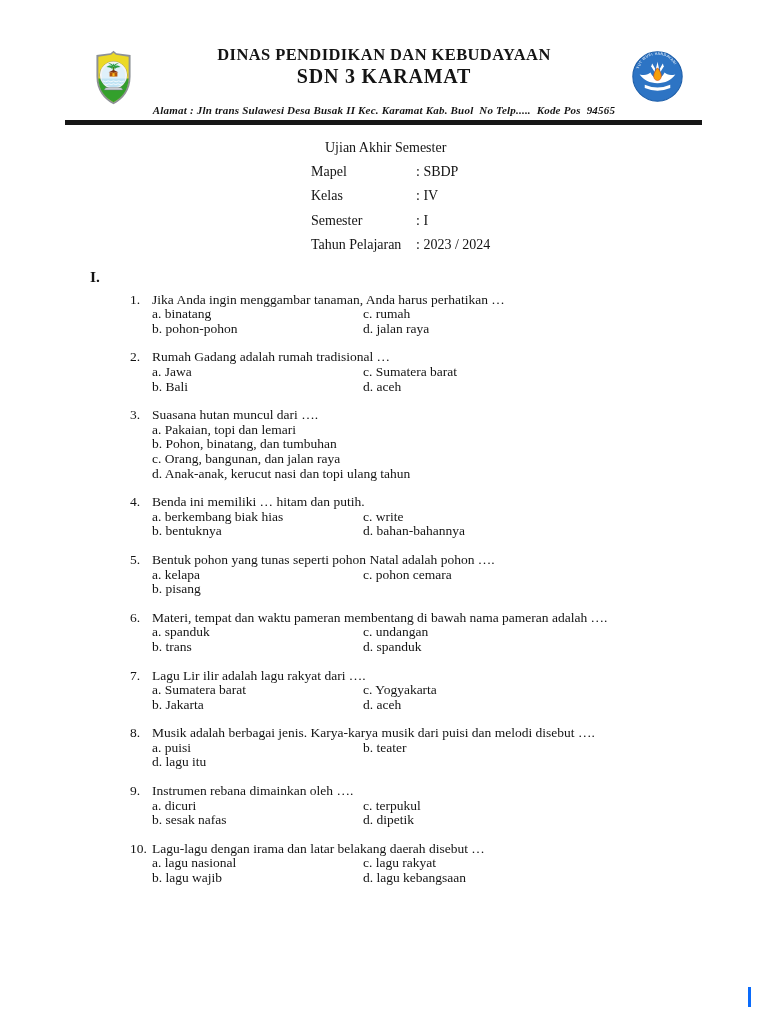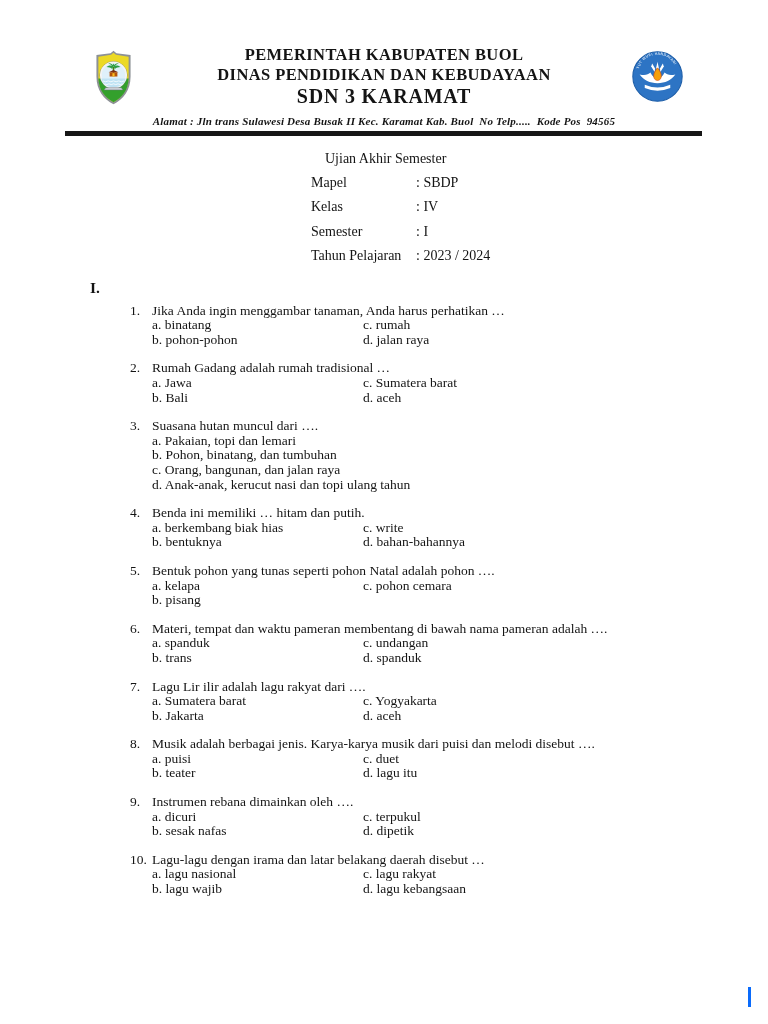--- a/index.html
+++ b/index.html
@@ -10,21 +10,21 @@
     background:#fff;
     font-family:"Liberation Serif","DejaVu Serif",serif;
     color:#141414;
     overflow:hidden;
   }
   
   .header { position:relative; padding-top:45px; }
   .header-text { text-align:center; }
   .h-line1, .h-line2 { font-size:16.5px; font-weight:bold; line-height:20px; letter-spacing:.4px; }
   .h-line3 { font-size:20px; font-weight:bold; line-height:22px; letter-spacing:.8px; }
-  .h-address { font-size:11px; font-style:italic; font-weight:600; line-height:14px; letter-spacing:.2px; margin-top:7px; white-space:pre; }
+  .h-address { font-size:11px; font-style:italic; font-weight:600; line-height:14px; letter-spacing:.2px; margin-top:16px; white-space:pre; }
   .logo-left { position:absolute; left:94px; top:49px; width:39px; height:57px; }
   .logo-right { position:absolute; left:632px; top:51px; width:51px; height:51px; }
   .rule { margin:3px 66px 0 65px; height:2px; background:#d8d8d8;
           border-top:2px solid #161616; border-bottom:3px solid #161616; }
   
   .exam-info { margin-left:300px; margin-top:11px; font-size:14px; }
   .exam-title { margin-left:25px; line-height:24px; }
   .info-row { display:flex; line-height:24.4px;margin-left:11px; }
   .info-label { width:105px; flex:none; }
   
@@ -85,21 +85,20 @@
         <path d="M25 10.5 L26.3 16.5 L25 20.5 L23.7 16.5 Z" fill="#ffffff"></path>
         <path d="M19.8 12.2 L22.6 17.2 L22.2 20.5 L18.8 15.2 Z" fill="#ffffff"></path>
         <path d="M30.2 12.2 L27.4 17.2 L27.8 20.5 L31.2 15.2 Z" fill="#ffffff"></path>
         <path d="M25 31.5 C17.5 31.5 11.5 28.5 7.5 23 C12.5 24.4 15.8 23.4 18 21.2 C20 25.4 23 27.4 25 27.4 C27 27.4 30 25.4 32 21.2 C34.2 23.4 37.5 24.4 42.5 23 C38.5 28.5 32.5 31.5 25 31.5 Z" fill="#ffffff"></path>
         <path d="M25 16.5 C27.6 19.7 28.7 22.3 28.7 24.6 C28.7 27.2 27.1 28.9 25 28.9 C22.9 28.9 21.3 27.2 21.3 24.6 C21.3 22.3 22.4 19.7 25 16.5 Z" fill="#f59f0a" stroke="#d9480f" stroke-width="0.6"></path>
         <path d="M12.5 33 Q25 38.5 37.5 33 L37.5 36.2 Q25 41.5 12.5 36.2 Z" fill="#ffffff"></path>
       </svg>
     </span>
 
     <div class="header-text">
-      <div class="h-line1">PEMERINTAH KABUPATEN BUOL</div>
       <div class="h-line2">DINAS PENDIDIKAN DAN KEBUDAYAAN</div>
       <div class="h-line3">SDN 3 KARAMAT</div>
       <div class="h-address">Alamat : Jln trans Sulawesi Desa Busak II Kec. Karamat Kab. Buol  No Telp.....  Kode Pos  94565</div>
     </div>
     <div class="rule"></div>
   </div>
 
   <div class="exam-info">
     <div class="exam-title">Ujian Akhir Semester</div>
     <div class="info-row">
@@ -216,21 +215,20 @@
       </div>
     </div>
 
     <div class="q">
       <div class="q-line">
         <span class="q-num">8.</span>
         <span class="q-text">Musik adalah berbagai jenis. Karya-karya musik dari puisi dan melodi disebut ….</span>
       </div>
       <div class="opts grid">
         <span class="opt">a. puisi</span>
-        <span class="opt">c. duet</span>
         <span class="opt">b. teater</span>
         <span class="opt">d. lagu itu</span>
       </div>
     </div>
 
     <div class="q">
       <div class="q-line">
         <span class="q-num">9.</span>
         <span class="q-text">Instrumen rebana dimainkan oleh ….</span>
       </div>

